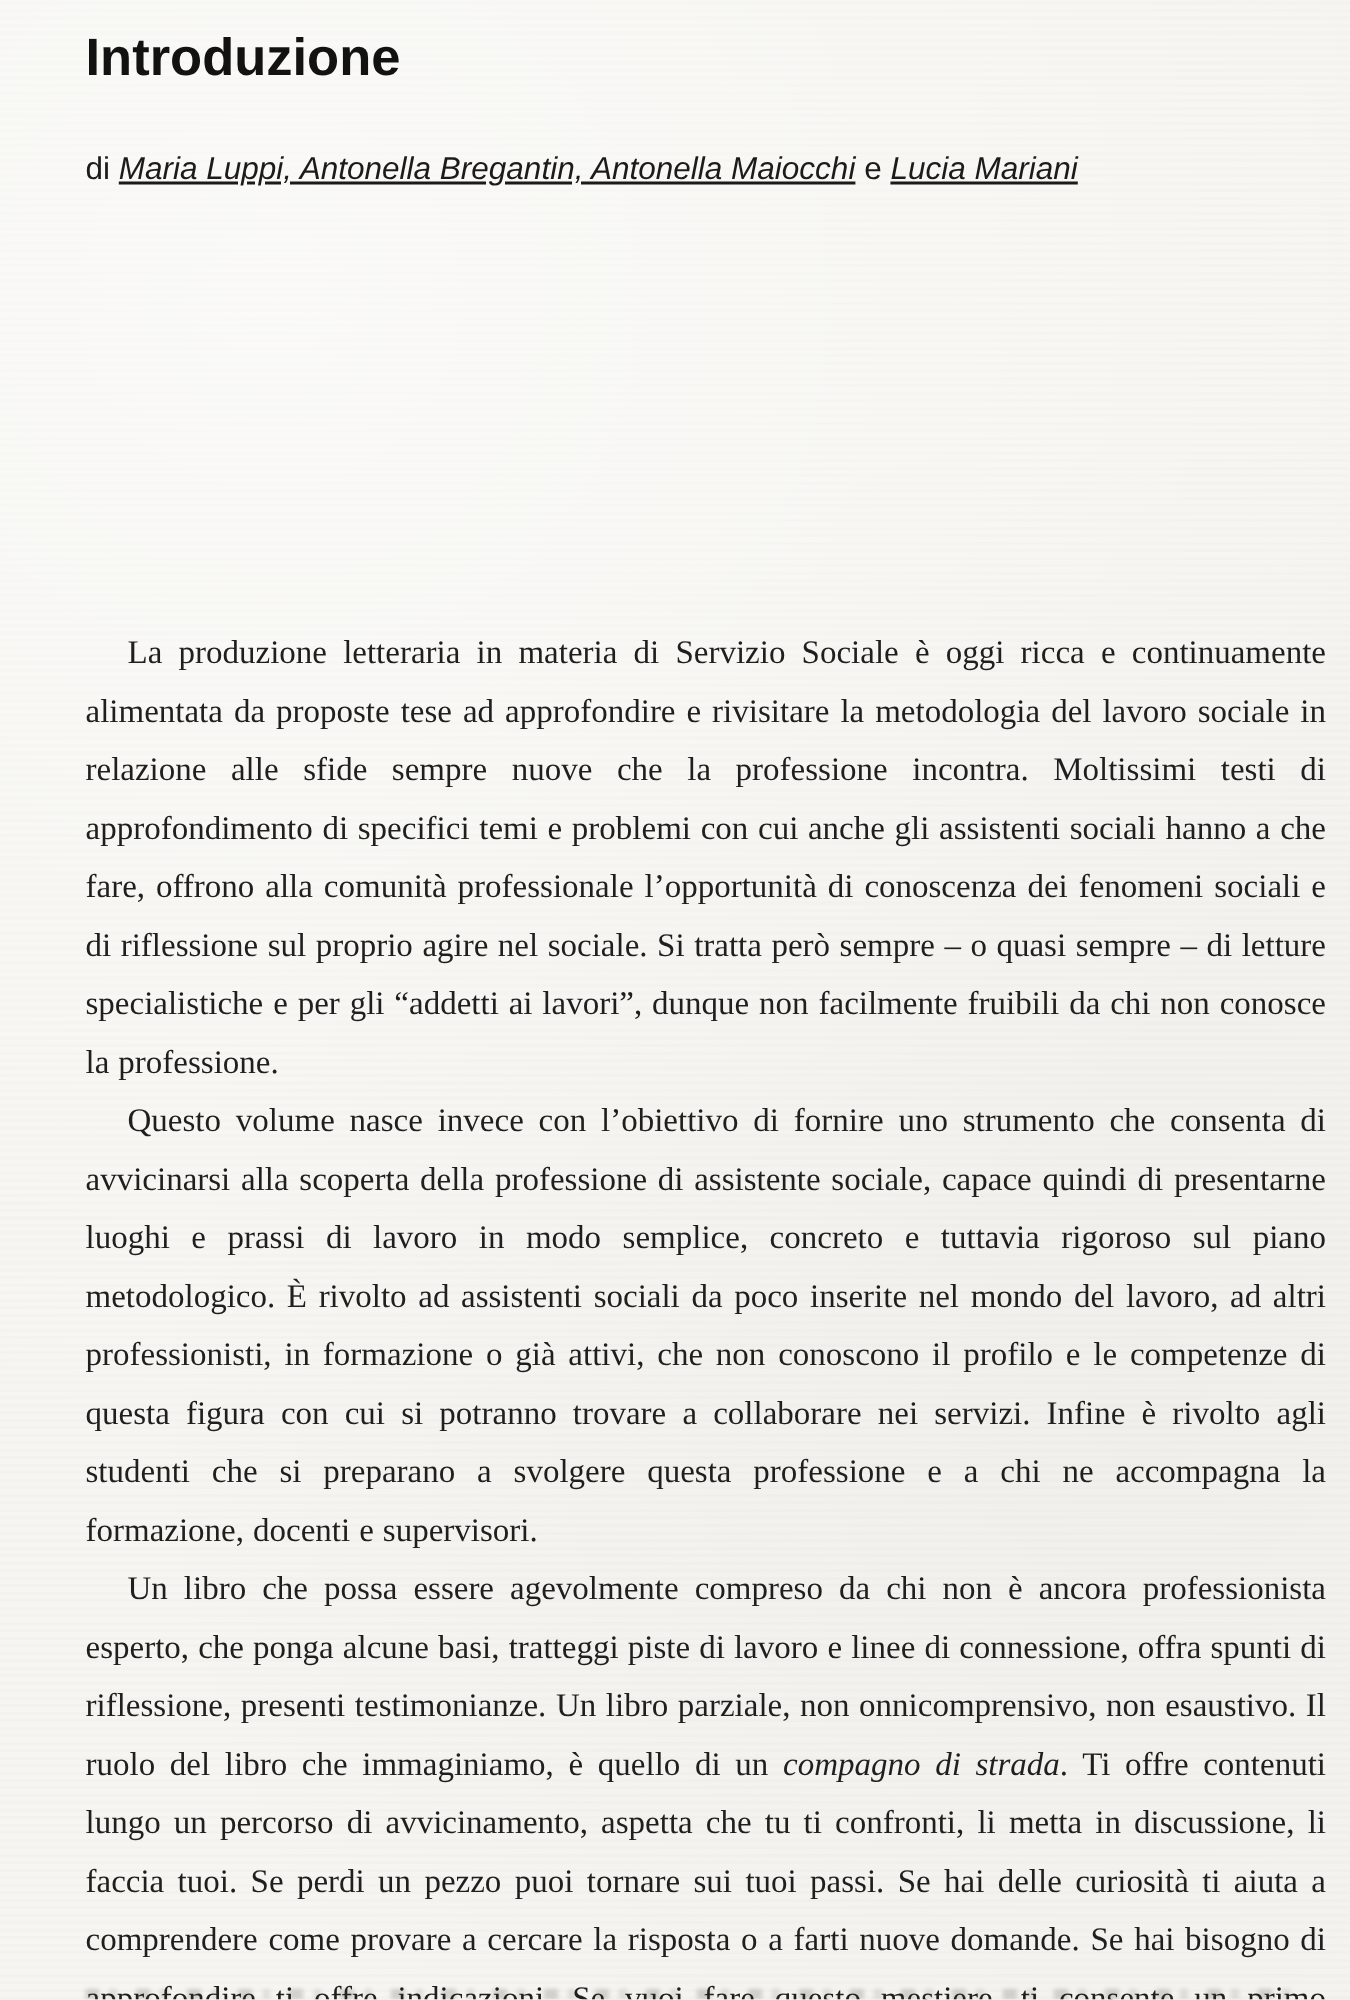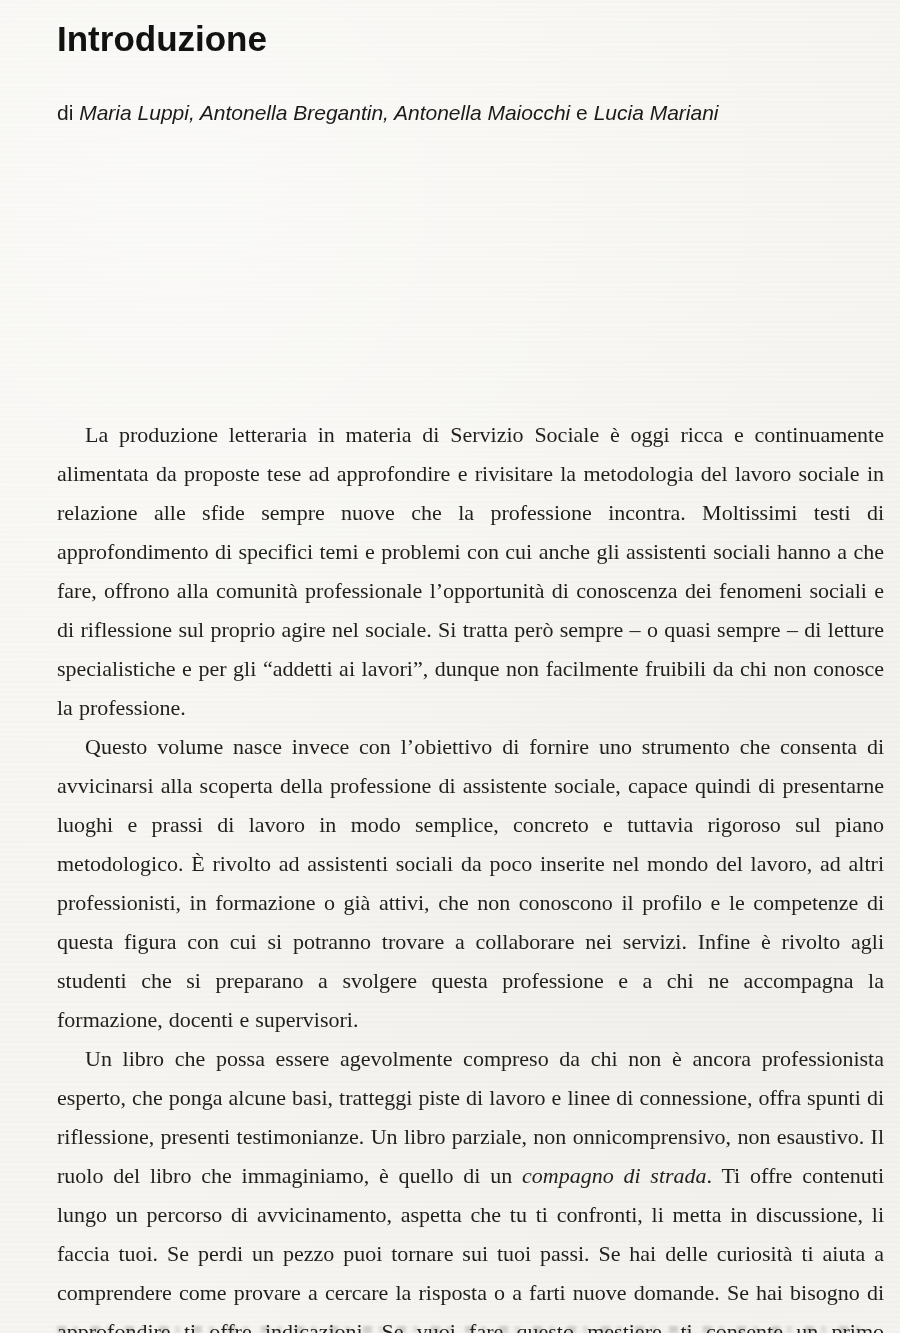--- a/index.html
+++ b/index.html
@@ -28,21 +28,21 @@
     color: #121210;
     margin: 0;
   }
   .byline {
     font-family: "Liberation Sans", sans-serif;
     font-size: 21px;
     color: #1c1b19;
     margin-top: 42px;
     white-space: nowrap;
   }
-  .byline .italic { font-style: italic; }
+  .byline .italic { font-style: italic; text-decoration: underline; }
   .body-text {
     margin-top: 290px;
     font-family: "Liberation Serif", serif;
     font-size: 22px;
     line-height: 39px;
     text-align: justify;
     color: #201f1d;
     word-spacing: 0.5px;
   }
   .body-text p {

